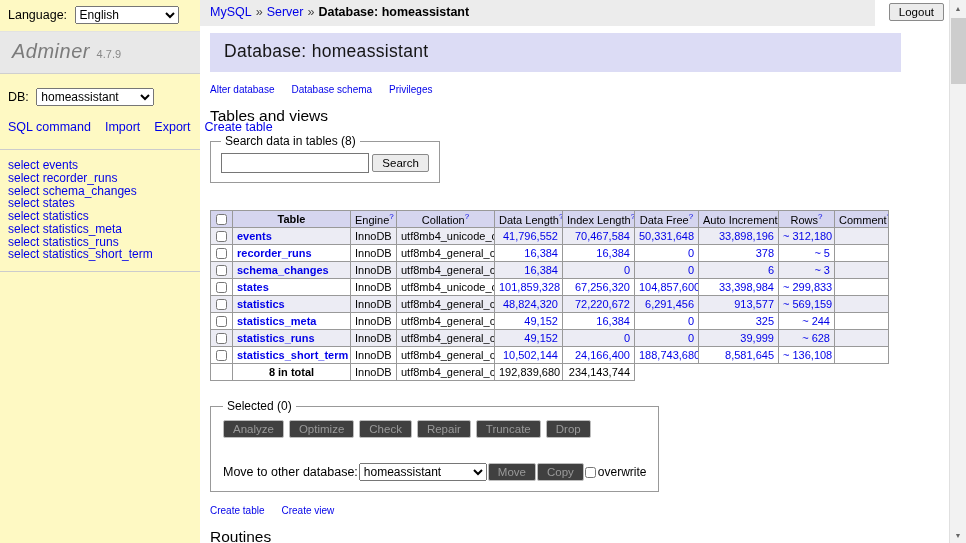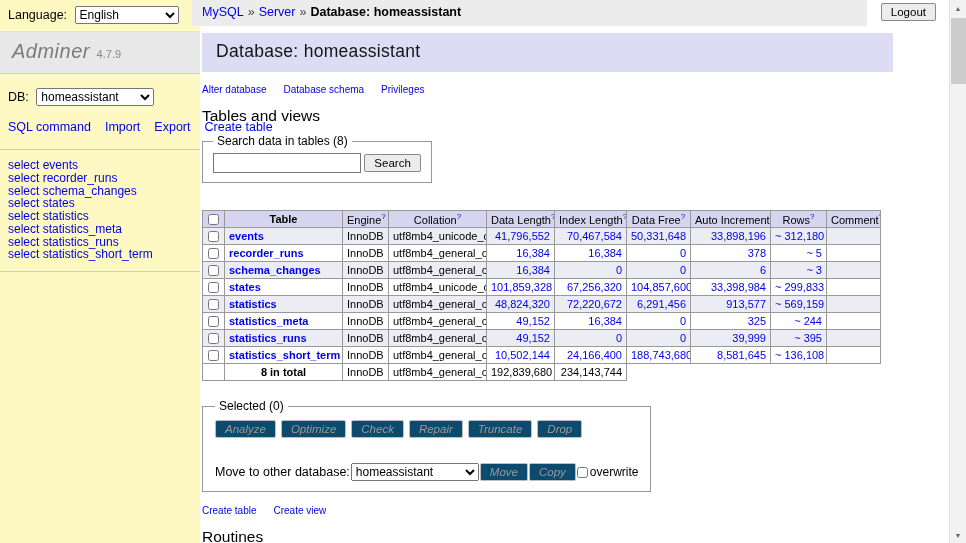--- a/index.html
+++ b/index.html
@@ -20,27 +20,27 @@
   .logo { font-style: italic; font-size: 20px; color: #7b7b7b; letter-spacing: .5px; }
   .version { font-size: 11px; color: #888; margin-left: 3px; }
   .db-row { padding: 14px 8px 2px; font-size: 12.5px; }
   .db-row select { width: 118px; font-size: 12px; margin-left: 4px; font-family: inherit; }
   #sidebar-links { margin: 0; padding: 10px 8px 12px; border-bottom: 1px solid #ccc; font-size: 12.5px; line-height: 1.55; }
   #sidebar-links a { margin-right: 14px; white-space: nowrap; }
   #sidebar-tables { margin: 0; padding: 9px 8px 10px; border-bottom: 1px solid #ccc; }
   #sidebar-tables a { display: block; font-size: 12px; line-height: 12.7px; white-space: nowrap; }
 
   
-  #main { position: absolute; left: 192px; top: 0; width: 749px; height: 543px; }
+  #main { position: absolute; left: 200px; top: 0; width: 749px; height: 543px; }
   .top-row { display: flex; align-items: flex-start; }
   #breadcrumb { flex: 1; background: #ececec; padding: 5px 4px 7px 10px; font-size: 12.5px; margin-right: 14px; white-space: nowrap; }
   #breadcrumb b { font-weight: bold; }
   #breadcrumb .sep { color: #444; margin: 0 4px; }
   button { font-family: inherit; font-size: 11.5px; padding: 2px 9px; background: #ececec; border: 1px solid #8a8a8a; border-radius: 2px; color: #000; }
-  button:disabled { color: #9a9a9a; background: #0c4a6e; border: 1px solid #bdbdbd; font-style: italic; }
+  button:disabled { color: #9a9a9a; background: #404040; border: 1px solid #bdbdbd; }
   #logout-btn { margin: 3px 5px 0 0; }
   #content { padding: 7px 48px 0 10px; }
   h2#page-title { margin: 0; background: #dcdcf5; font-size: 17.5px; font-weight: normal; padding: 8px 14px 10px; color: #151515; letter-spacing: .3px; }
   .links-row { margin: 0; padding: 12px 0 10px; font-size: 10px; }
   h3 { font-size: 15.5px; font-weight: normal; margin: 2px 0 9px; }
 
   fieldset { border: 1px solid #999; margin: 0 0 11px; padding: 5px 10px 9px; display: inline-block; font-size: 12px; }
   legend { font-size: 12px; padding: 0 4px; }
   #search-input { width: 148px; font-size: 12px; border: 1px solid #767676; padding: 2px 3px; font-family: inherit; }
 
@@ -233,21 +233,21 @@
           </tr>
           <tr class="odd">
             <td class="check"><input type="checkbox" style=""></td>
             <th class="name"><a class="lnk">statistics_runs</a></th>
             <td>InnoDB</td>
             <td>utf8mb4_general_ci</td>
             <td class="num"><a class="lnk">49,152</a></td>
             <td class="num"><a class="lnk">0</a></td>
             <td class="num"><a class="lnk">0</a></td>
             <td class="num"><a class="lnk">39,999</a></td>
-            <td class="num"><a class="lnk">~ 395</a></td>
+            <td class="num"><a class="lnk">~ 628</a></td>
             <td></td>
           </tr>
           <tr>
             <td class="check"><input type="checkbox" style=""></td>
             <th class="name"><a class="lnk">statistics_short_term</a></th>
             <td>InnoDB</td>
             <td>utf8mb4_general_ci</td>
             <td class="num"><a class="lnk">10,502,144</a></td>
             <td class="num"><a class="lnk">24,166,400</a></td>
             <td class="num"><a class="lnk">188,743,680</a></td>

